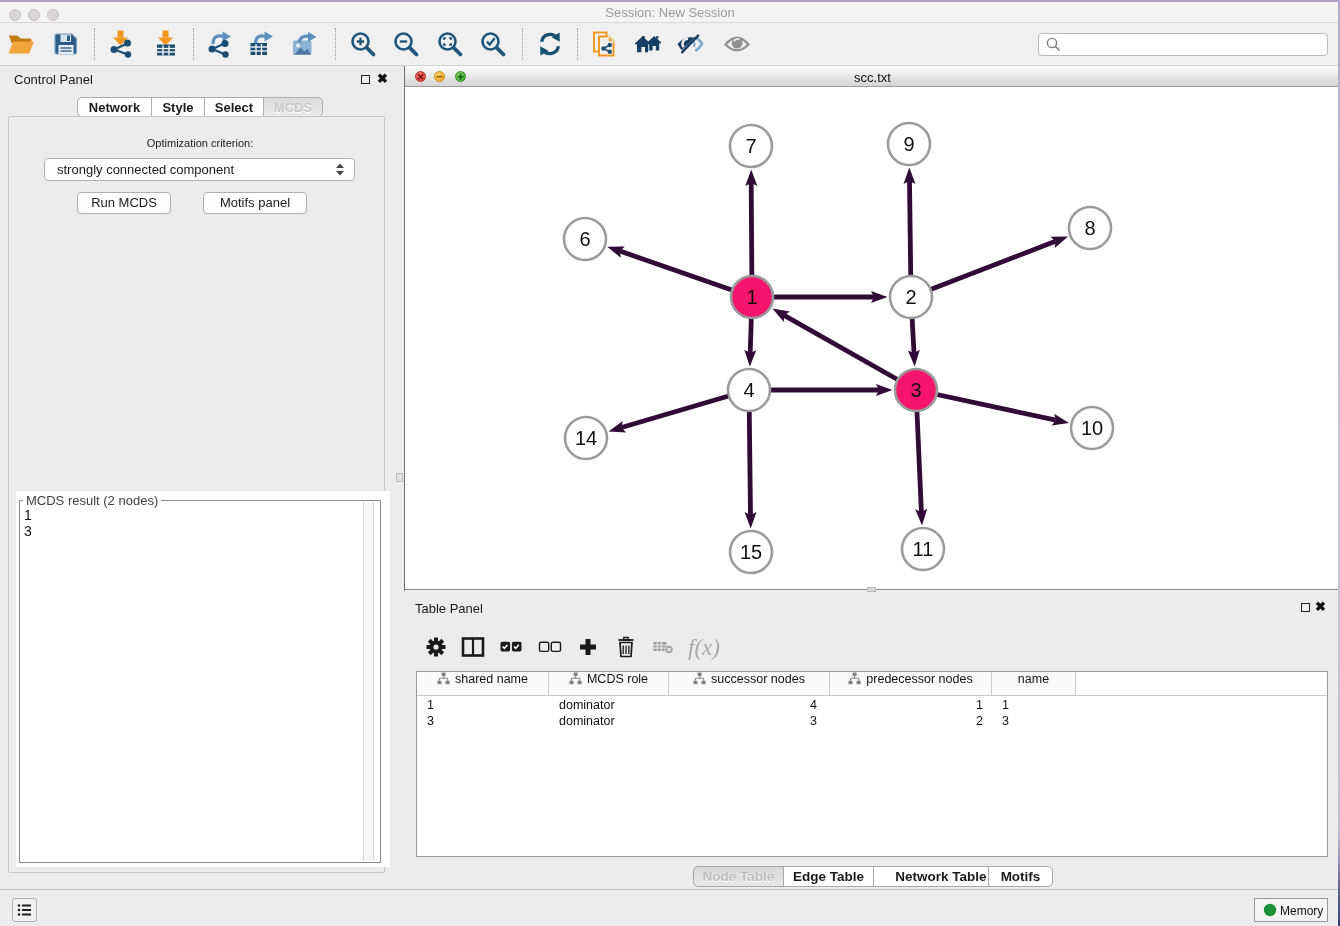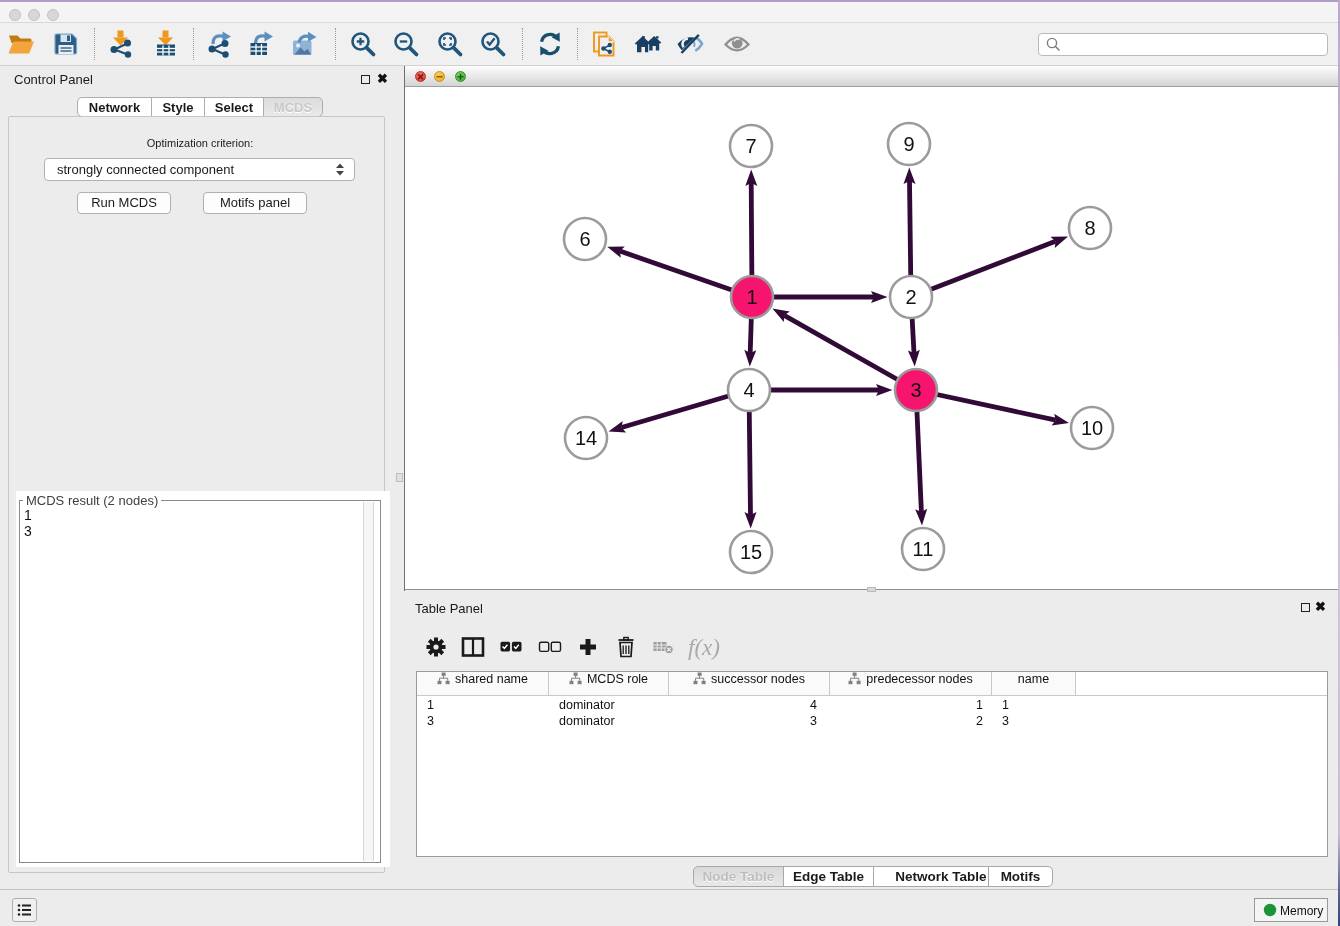--- a/index.html
+++ b/index.html
@@ -46,20 +46,21 @@
 #mem-btn{position:absolute;left:1254px;top:8px;width:74px;height:24px;border:1px solid #999;background:#f4f4f4;box-sizing:border-box}
 #list-btn{position:absolute;left:12px;top:8px;width:25px;height:24px;border:1px solid #b0b0b0;border-radius:3px;background:#f0f0f0;box-sizing:border-box}
 #right-edge{left:1338px;top:0;width:2px;height:926px;background:linear-gradient(#bba8cd 0%,#cfc3dd 50%,#c8bcd6 90%,#5d6494 96%,#33457c 100%)}
 </style></head>
 <body>
 <div class="abs" id="topline"></div>
 <div class="abs" id="titlebar">
   <div class="tl-circle" style="left:9px"></div>
   <div class="tl-circle" style="left:28px"></div>
   <div class="tl-circle" style="left:47px"></div>
+  <div id="wintitle">Session: New Session</div>
 </div>
 <div class="abs" id="toolbar">
   <svg class="ticon" style="left:7px" viewBox="0 0 28 28">
       <path d="M2 5.5 h8.5 l3 3 h9.5 a1.5 1.5 0 0 1 1.5 1.5 v3 H4.5 z" fill="#c07c12"></path>
       <path d="M1.5 23.5 L6.3 11.5 H27 L22.2 23.5 z" fill="#f2a53a"></path>
     </svg>
   <svg class="ticon" style="left:52px" viewBox="0 0 28 28">
       <path d="M4.5 4 a1.5 1.5 0 0 0 -1.5 1.5 V22.5 a1.5 1.5 0 0 0 1.5 1.5 H23 a1.5 1.5 0 0 0 1.5 -1.5 V8.5 L20 4z" fill="#2d5d86"></path>
       <path d="M4.5 4 a1.5 1.5 0 0 0 -1.5 1.5 V22.5 a1.5 1.5 0 0 0 1.5 1.5 H23 a1.5 1.5 0 0 0 1.5 -1.5 V8.5 L20 4z" fill="none" stroke="#7ea7c8" stroke-width="1.2"></path>
       <rect x="8.5" y="4.5" width="10.5" height="7.5" fill="#d6e4f0"></rect>
@@ -228,20 +229,21 @@
 <div class="abs" id="netwin">
   <div id="net-titlebar">
     <div class="mac-btn" style="left:10px;background:radial-gradient(circle at 35% 30%,#f07067,#d83b32);border:1px solid #b5302a"></div>
     <div class="mac-btn" style="left:29px;background:radial-gradient(circle at 35% 30%,#fbcc60,#eda922);border:1px solid #c8920f"></div>
     <div class="mac-btn" style="left:50px;background:radial-gradient(circle at 35% 30%,#7fd45f,#3aa829);border:1px solid #338f24"></div>
     <svg width="70" height="21" style="position:absolute;left:0;top:0" viewBox="0 0 70 21">
       <path d="M13 8.2 l5 5 M18 8.2 l-5 5" stroke="#7e1511" stroke-width="1.6"></path>
       <path d="M31.5 10.7 h6" stroke="#8a6205" stroke-width="1.6"></path>
       <path d="M52.5 10.7 h6 M55.5 7.7 v6" stroke="#17611a" stroke-width="1.6"></path>
     </svg>
+    <div id="net-title">scc.txt</div>
   </div>
   <div id="net-canvas">
     <svg width="935" height="502" viewBox="0 0 935 502" style="position:absolute;left:0;top:0">
       <g stroke="#320a38" stroke-width="4.8" fill="none">
         <line x1="347" y1="210" x2="346.2" y2="96.0"></line>
         <line x1="347" y1="210" x2="215.0" y2="164.1"></line>
         <line x1="347" y1="210" x2="469.0" y2="210.0"></line>
         <line x1="347" y1="210" x2="345.2" y2="266.0"></line>
         <line x1="506" y1="210" x2="504.5" y2="94.0"></line>
         <line x1="506" y1="210" x2="650.5" y2="154.3"></line>

